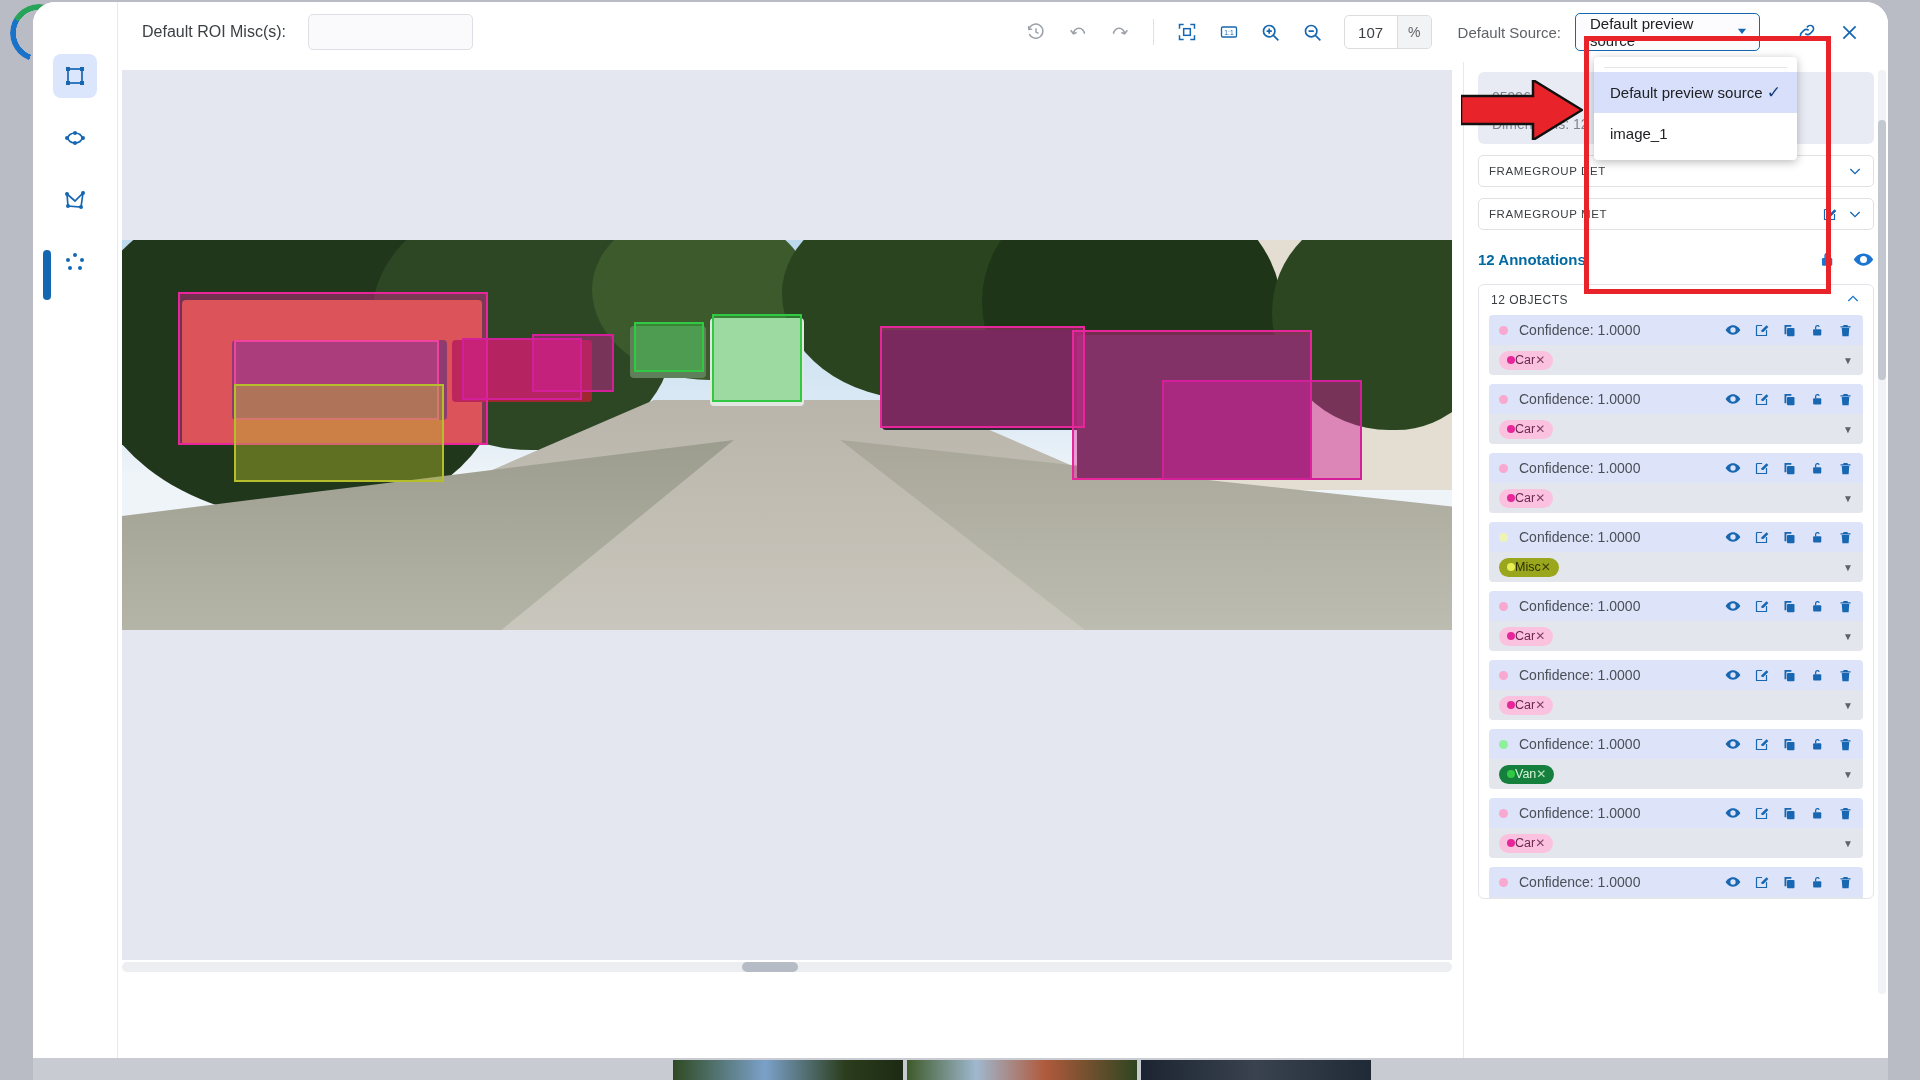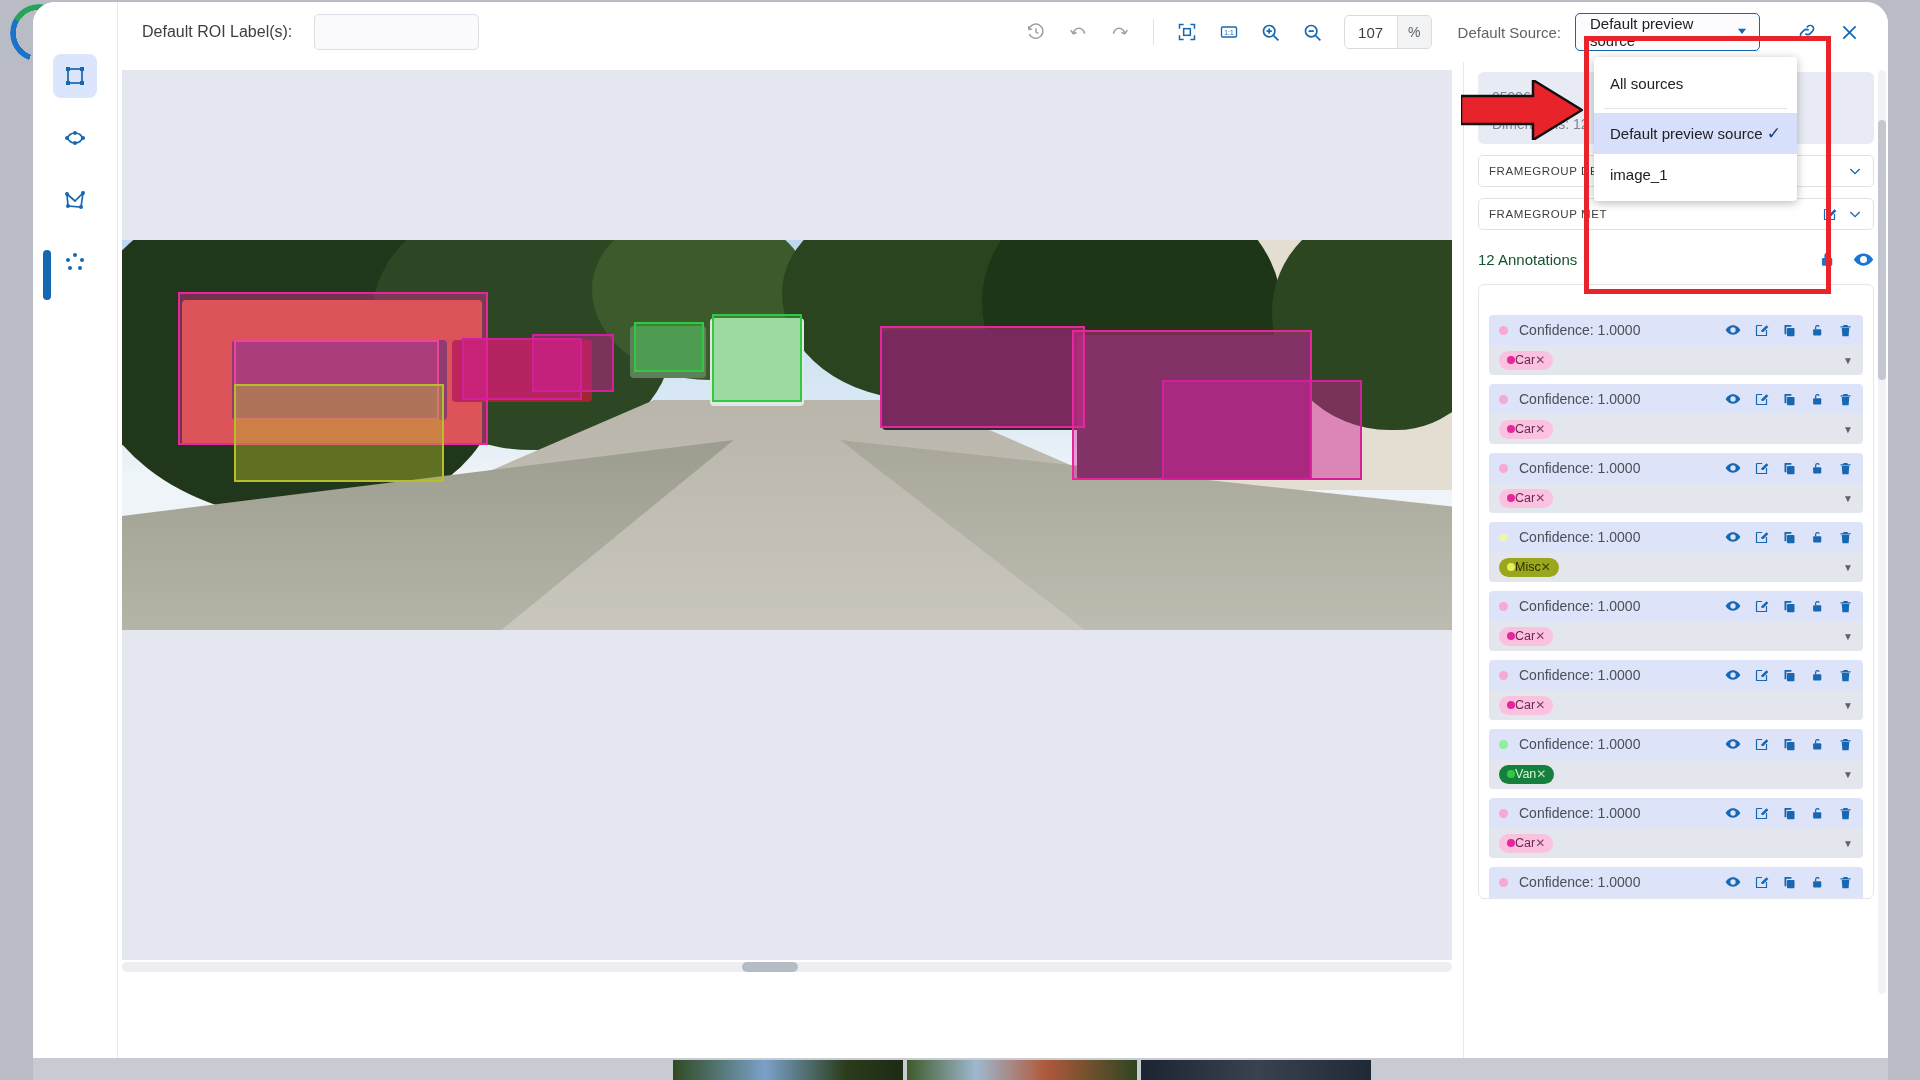--- a/index.html
+++ b/index.html
@@ -165,21 +165,21 @@
   .collapse-row {
     margin-top:11px; height:32px; border:1px solid #dfe1e5; border-radius:5px;
     display:flex; align-items:center; padding:0 10px;
     font-size:11.5px; letter-spacing:.6px; color:#3c4043; cursor:pointer;
   }
   .collapse-row .sp { flex:1; }
   .collapse-row .ic { color:#1667b1; margin-left:10px; display:flex; }
   .ann-head {
     margin-top:14px; height:30px; display:flex; align-items:center;
   }
-  .ann-count { color:#14532d; font-size:15px; font-weight:normal; }
+  .ann-count { color:#0369a1; font-size:15px; font-weight:bold; }
   .ann-head .sp { flex:1; }
   .ann-head .ic { color:#1a76d2; margin-left:16px; cursor:pointer; display:flex; }
 
   .obj-card {
     margin-top:10px; border:1px solid #e3e5ea; border-radius:6px;
     height:615px; overflow:hidden; position:relative;
   }
   .obj-head {
     height:30px; display:flex; align-items:center; padding:0 12px;
     font-size:12px; letter-spacing:.5px; color:#3c4043;
@@ -292,21 +292,21 @@
             <circle cx="5" cy="10" r="2"></circle>
           <circle cx="19" cy="10" r="2"></circle>
             <circle cx="7" cy="18" r="2"></circle>
           <circle cx="17" cy="18" r="2"></circle>
         </svg>
       </div>
       <div class="rail-handle"></div>
     </div>
 
     <div class="topbar">
-      <span class="roi-label">Default ROI Label(s):</span>
+      <span class="roi-label">Default ROI Misc(s):</span>
       <input class="roi-input" value="" style="">
 
       <span class="topbar-spacer"></span>
 
       <div class="ico-btn">
         <svg width="20" height="20" viewBox="0 0 24 24" fill="none" stroke="#9aa0a6" stroke-width="1.7">
           <path d="M3.5 9 A8.5 8.5 0 1 1 4 14.5"></path>
             <polyline points="3,5 3.5,9 7.5,8.5"></polyline>
           <polyline points="12,7.5 12,12 15,13.6"></polyline>
         </svg>
@@ -522,20 +522,29 @@
           </svg>
         </span>
         <span class="ic">
           <svg width="21" height="21" viewBox="0 0 24 24" fill="#1a76d2">
             <path d="M12 5C6.5 5 2.5 9.2 1 12c1.5 2.8 5.5 7 11 7s9.5-4.2 11-7c-1.5-2.8-5.5-7-11-7zm0 11a4 4 0 1 1 0-8 4 4 0 0 1 0 8z"></path>
           </svg>
         </span>
       </div>
 
       <div class="obj-card">
+        <div class="obj-head">
+          <span>12 OBJECTS</span>
+          <span class="sp"></span>
+          <span>
+            <svg width="16" height="16" viewBox="0 0 24 24" fill="none" stroke="#1a76d2" stroke-width="2">
+              <polyline points="5,15 12,8 19,15"></polyline>
+            </svg>
+          </span>
+        </div>
         <div class="obj-list" id="obj-list">
             <div class="obj-item">
               <div class="obj-top">
                 <span class="dot" style="background:#f9a8d0"></span>
                 <span class="conf">Confidence: 1.0000</span>
                 <span class="sp"></span>
                 <span class="ic">
                   <svg width="16" height="16" viewBox="0 0 24 24" fill="#1767b2">
                     <path d="M12 5C6.5 5 2.5 9.2 1 12c1.5 2.8 5.5 7 11 7s9.5-4.2 11-7c-1.5-2.8-5.5-7-11-7zm0 11a4 4 0 1 1 0-8 4 4 0 0 1 0 8z"></path>
                   </svg>
@@ -922,23 +931,20 @@
             </div>
           </div>
       </div>
 
       <div class="vscroll">
         <div class="vthumb"></div>
       </div>
     </div>
 
     <div class="dd-menu" id="dd-menu">
-        <div class="dd-item">
-          <span>All sources</span>
-        </div>
         <div class="dd-div"></div>
         <div class="dd-item sel">
           <span>Default preview source</span>
           <span class="ck">✓</span>
         </div>
         <div class="dd-item">
           <span>image_1</span>
         </div>
       </div>
 

